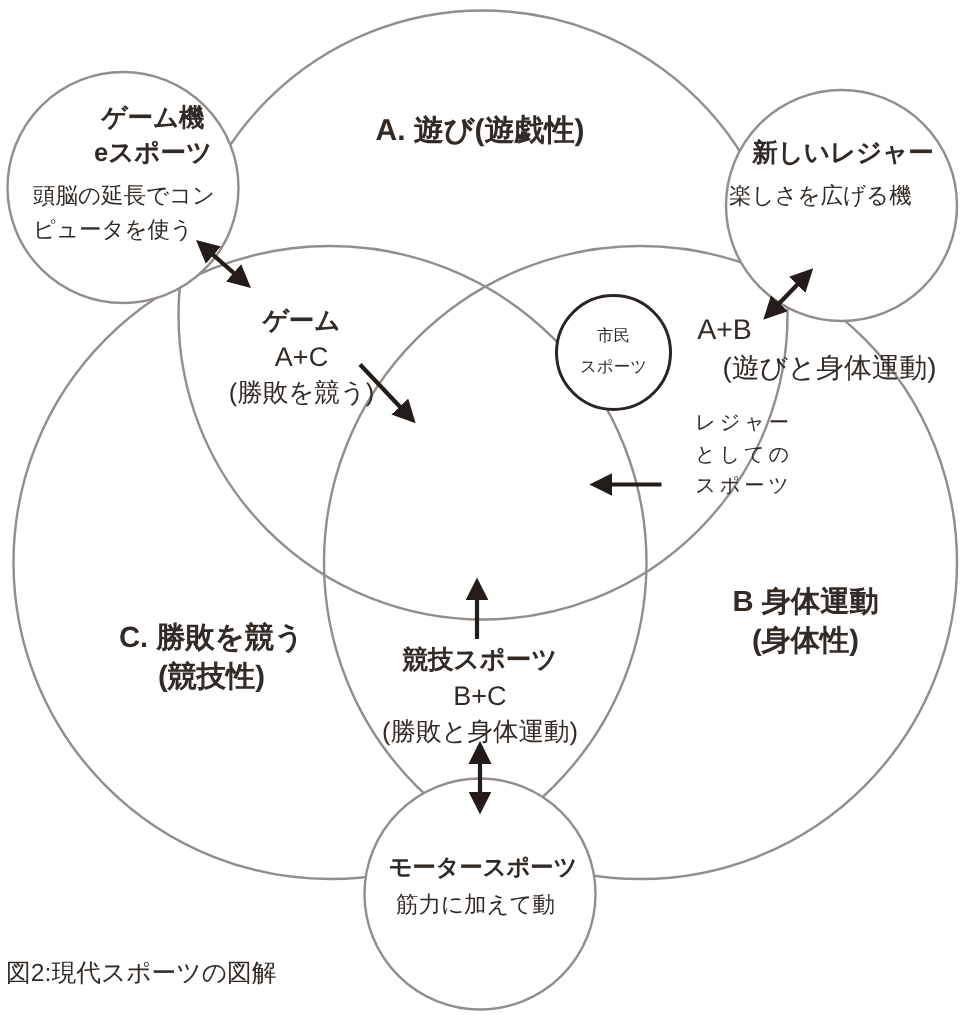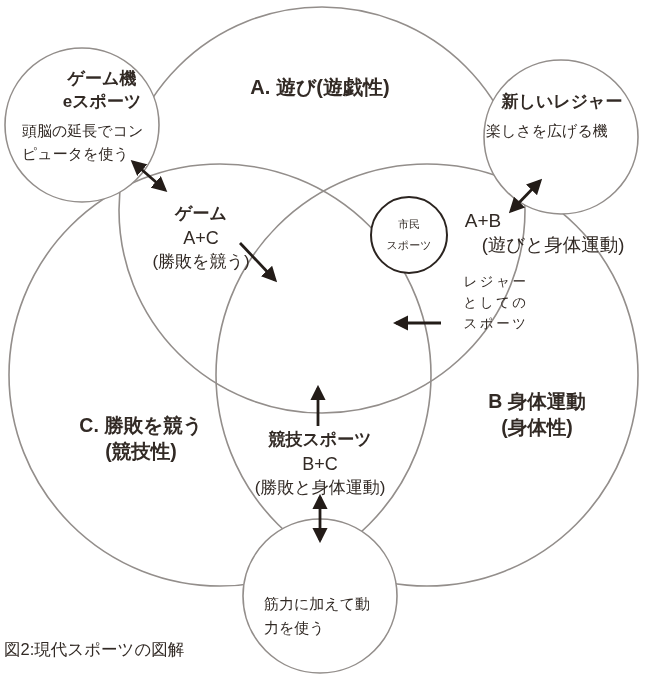--- a/index.html
+++ b/index.html
@@ -71,23 +71,23 @@
   <div class="lbl left sat-desc" style="left:22px;top:119px;">
     <div>頭脳の延長でコン</div>
     <div>ピュータを使う</div>
   </div>
 
   <div class="lbl sat-title" style="left:562px;top:90px;">新しいレジャー</div>
   <div class="lbl left sat-desc" style="left:486px;top:119px;">
     <div>楽しさを広げる機</div>
   </div>
 
+  <div class="lbl" style="left:322px;top:569px;font-size:15.5px;font-weight:bold;">モータースポーツ</div>
   <div class="lbl left sat-desc" style="left:264px;top:592px;line-height:24px;">
     <div>筋力に加えて動</div>
-    <div>力を使う</div>
   </div>
 
   <div class="lbl mix" style="left:201px;top:202px;">
     <div class="t17b">ゲーム</div>
     <div class="t18">A+C</div>
     <div class="t17">(勝敗を競う)</div>
   </div>
 
   <div class="lbl" style="left:483px;top:208px;font-size:19px;">A+B</div>
   <div class="lbl" style="left:553px;top:233px;font-size:18.5px;">(遊びと身体運動)</div>

